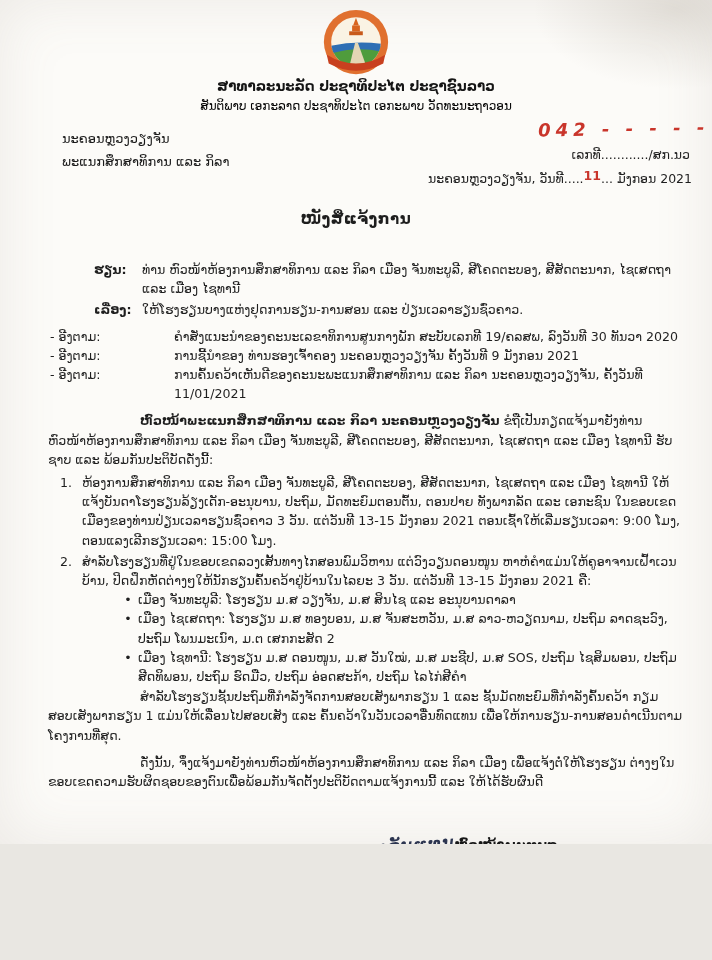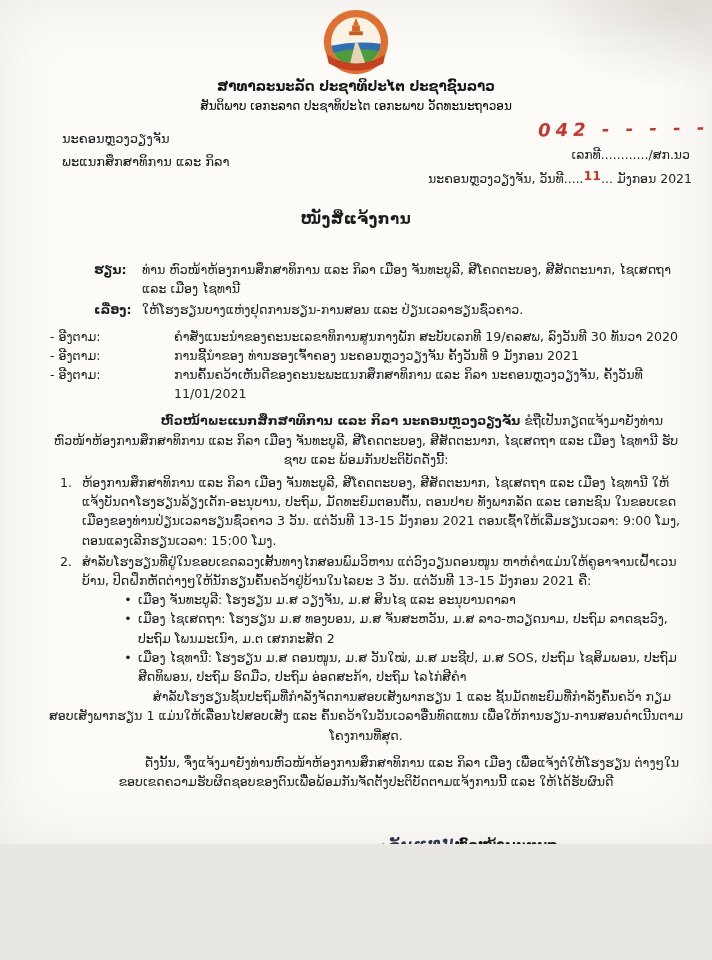--- a/index.html
+++ b/index.html
@@ -24,21 +24,21 @@
   .dateline .hand{color:#c9352b;font-weight:bold;position:relative;top:-3px;}
   .doc-title{top:210px;font-weight:bold;font-size:15px;letter-spacing:.5px;}
   .content{position:absolute;top:260px;left:48px;width:636px;font-size:12.6px;line-height:19.2px;}
   .row{display:flex;}
   .addr{margin-left:46px;}
   .addr .lbl{width:48px;flex:0 0 48px;font-weight:bold;}
   .addr .txt{flex:1;}
   .addr-gap{height:2px;}
   .refrow .lbl{width:58px;flex:0 0 58px;margin-left:2px;}
   .refrow .txt{flex:1;margin-left:66px;}
-  .para{margin-top:8px;text-indent:92px;text-align:center;}
+  .para{margin-top:8px;text-indent:92px;}
   .olist{margin-top:2px;}
   .olist .num{flex:0 0 22px;width:22px;margin-left:12px;}
   .olist .txt{flex:1;}
   .bullets{margin-left:70px;}
   .bullets .row{margin-top:0;}
   .bullets .dot{flex:0 0 20px;width:20px;text-align:center;}
   .bullets .txt{flex:1;}
   .sig{position:absolute;top:833px;left:330px;width:370px;}
   .sig-line{position:absolute;top:2px;left:48px;white-space:nowrap;}
   .sig-hand{font-style:italic;font-weight:bold;color:#2c3550;font-size:16px;

